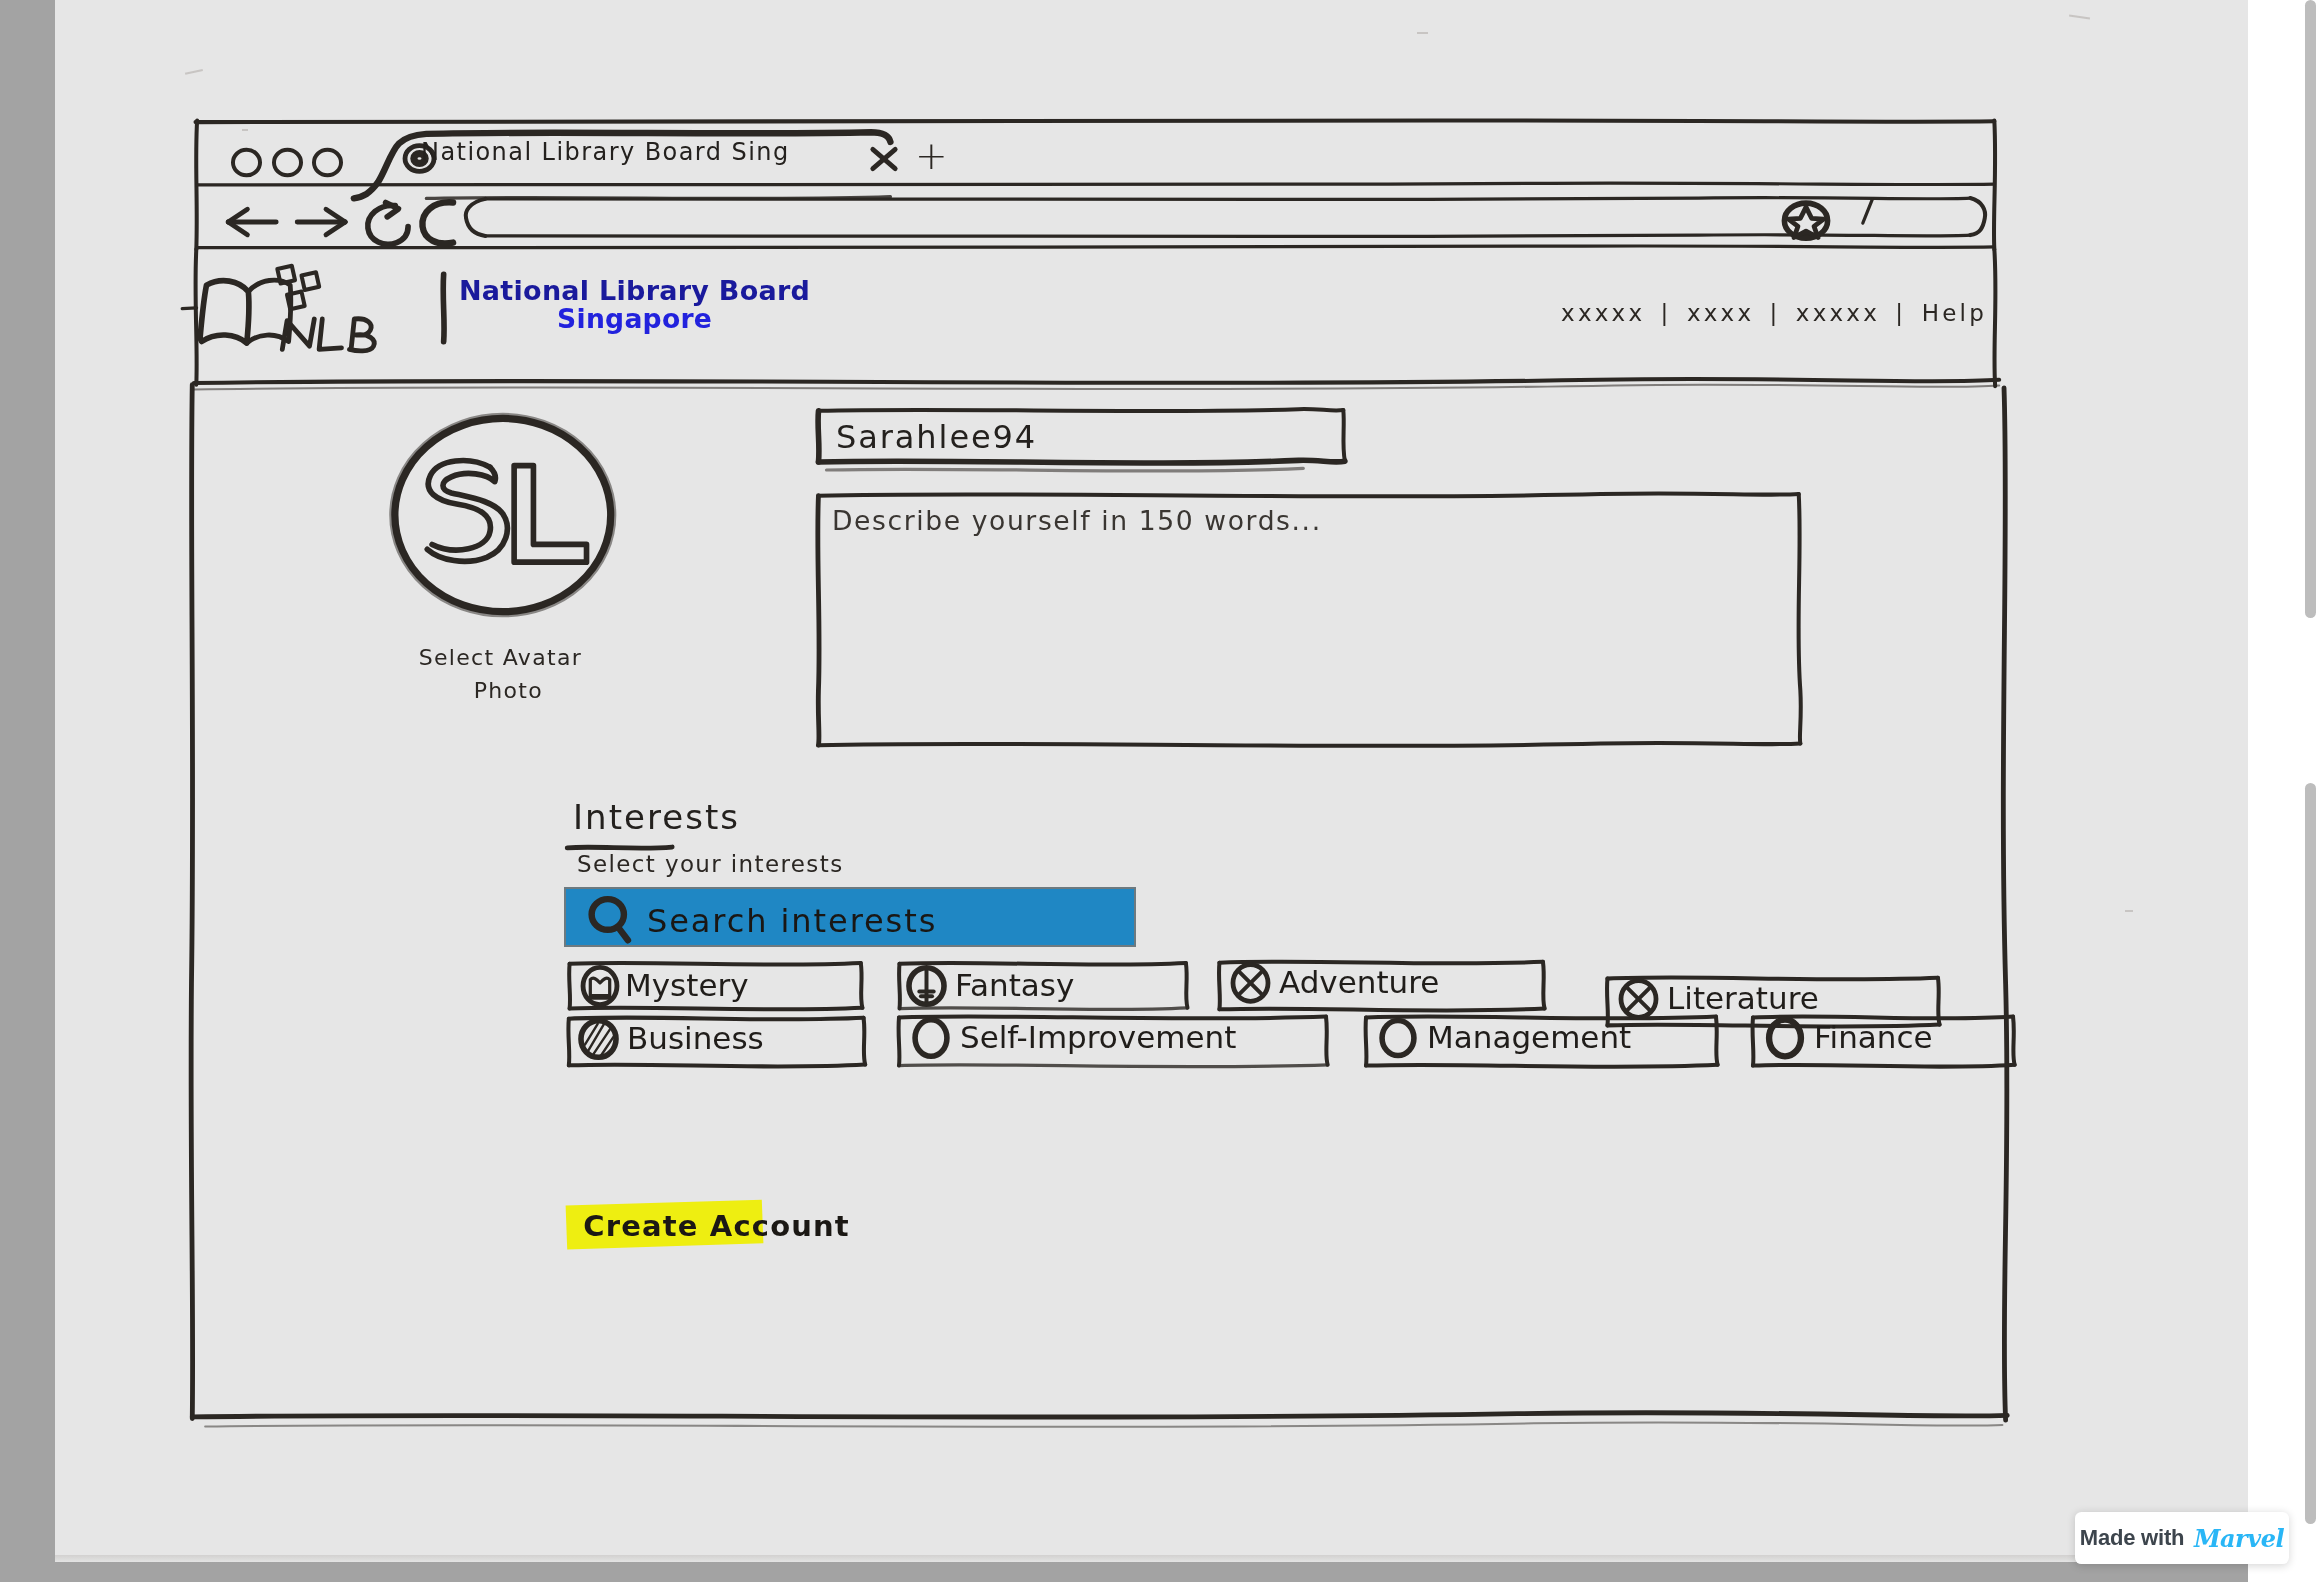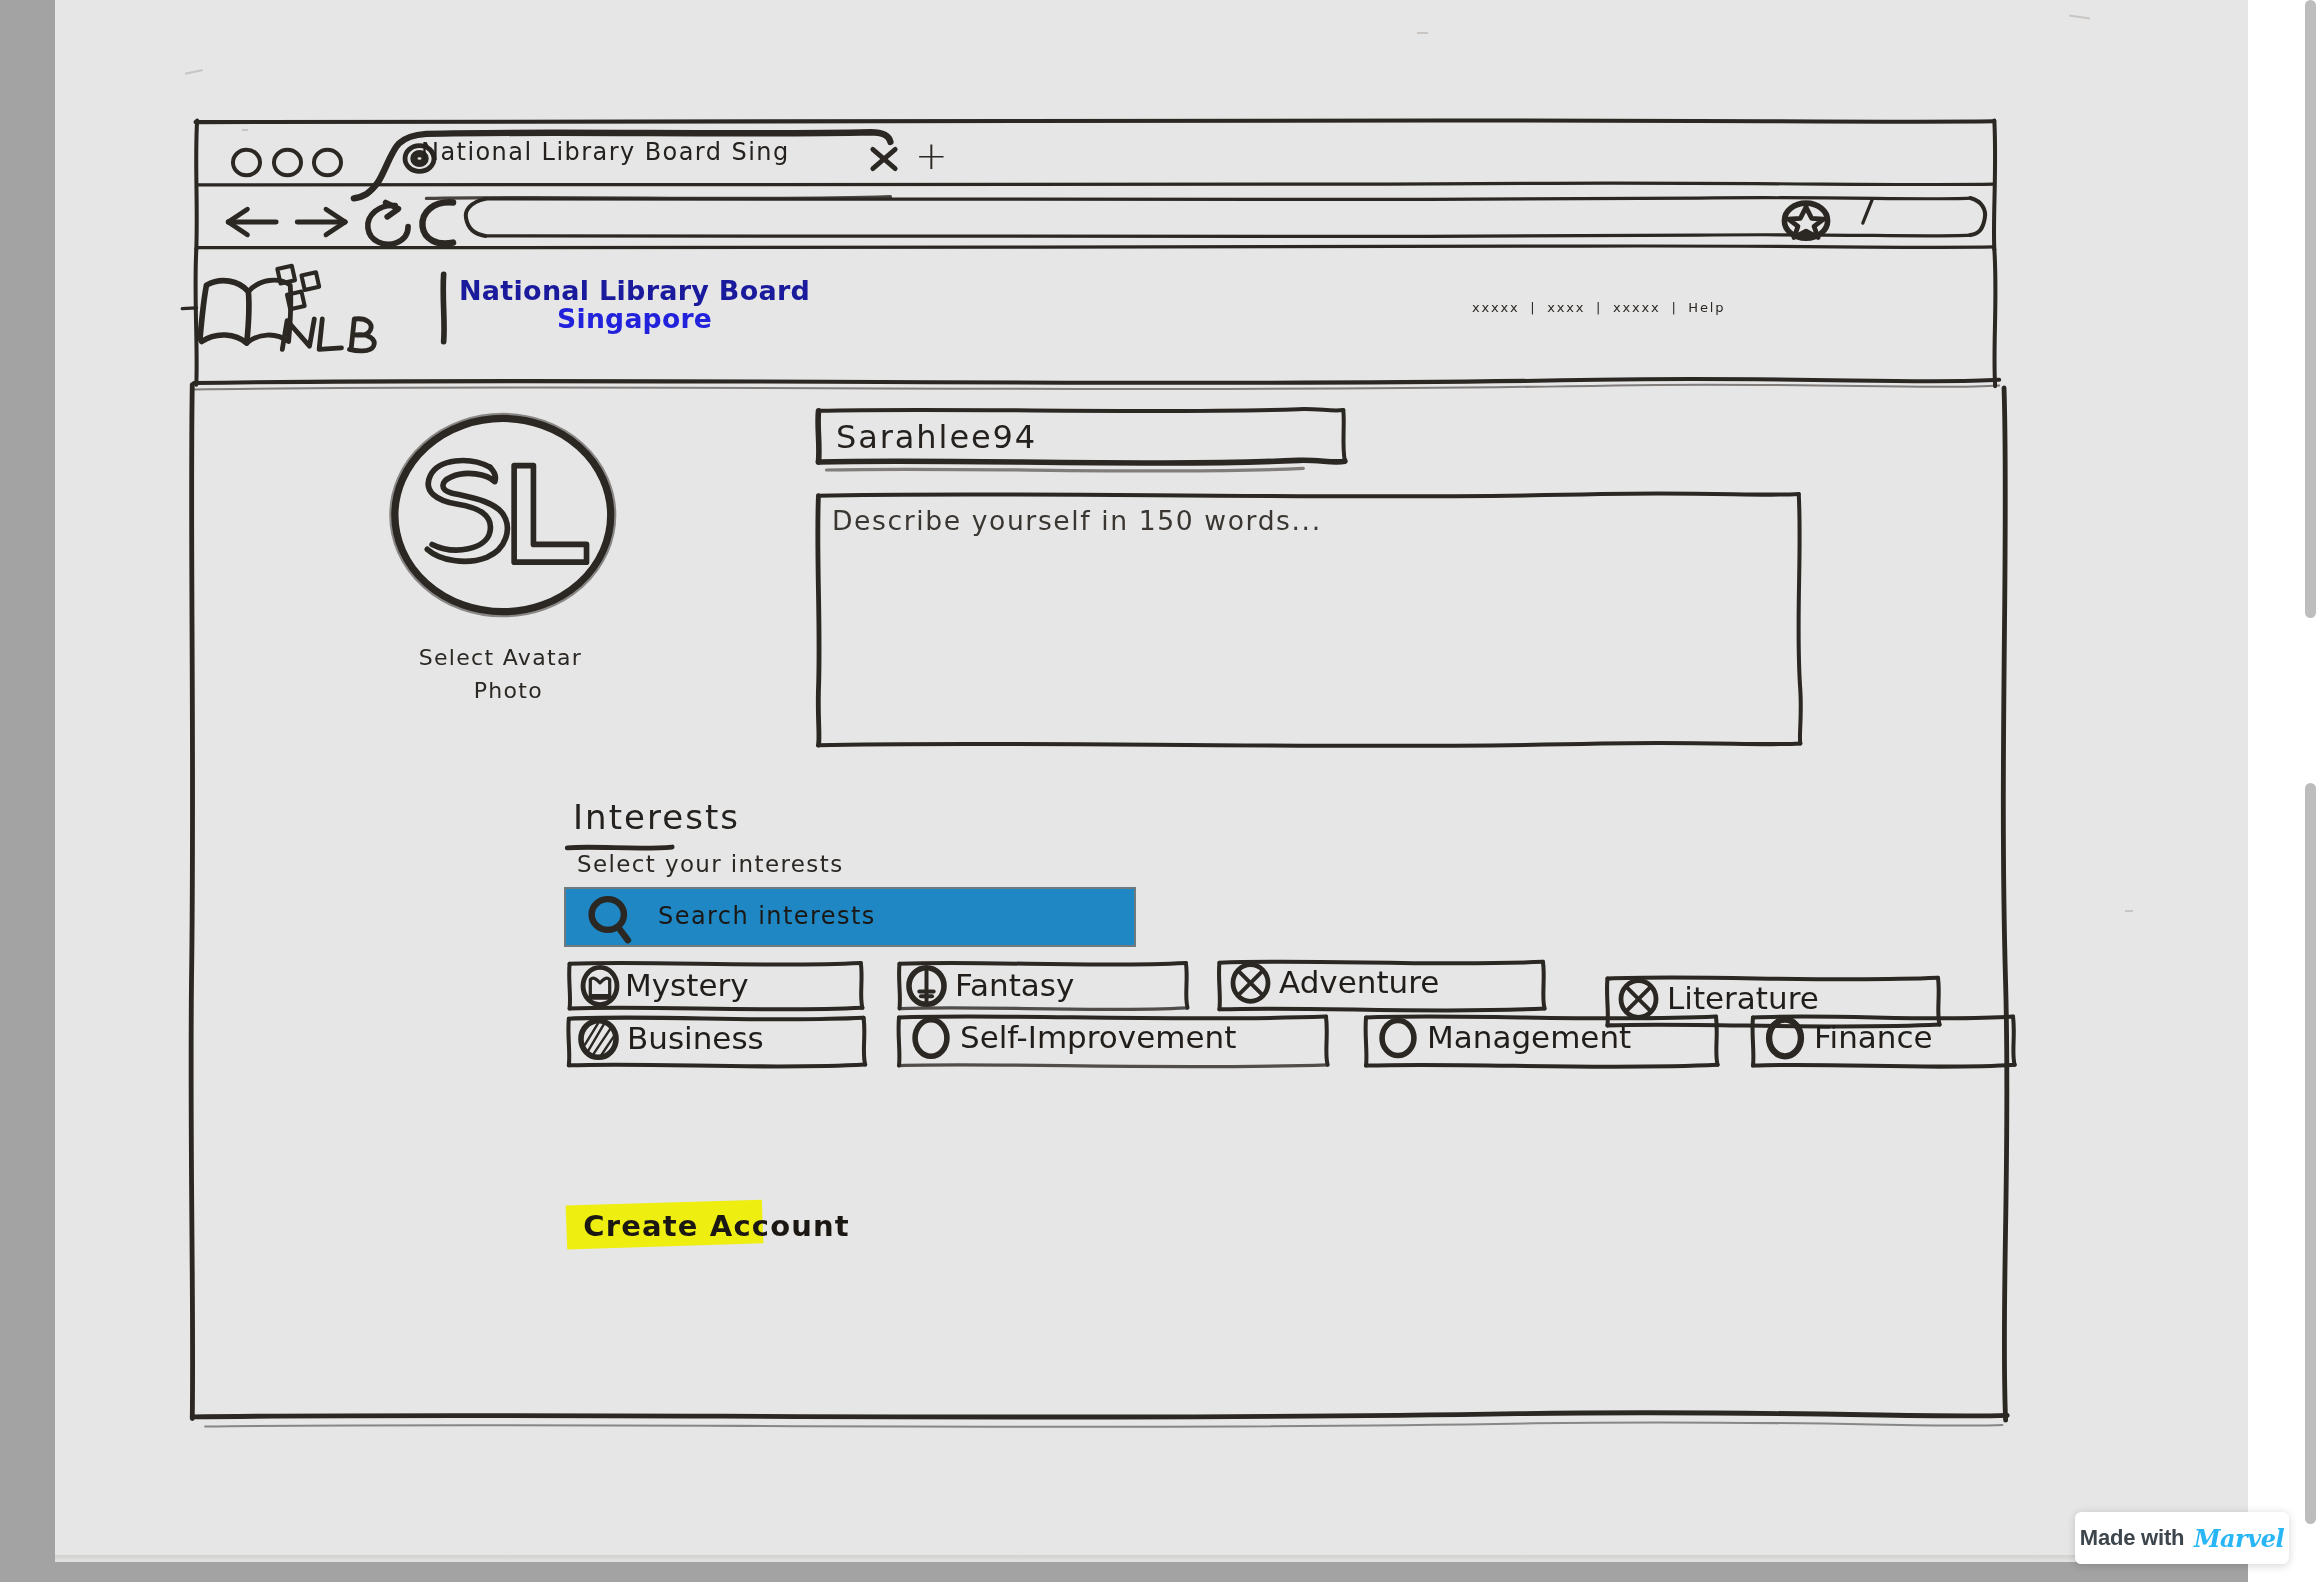--- a/index.html
+++ b/index.html
@@ -120,21 +120,22 @@
     letter-spacing: .01em;
     white-space: nowrap;
   }
   #brand-line-1 { font-size: 27px; }
   #brand-line-2 { font-size: 26.6px; color: #2222dd; }
 
   #header-nav {
     position: absolute;
     left: 1272px; top: 47px;
     width: 515px;
-    font-size: 13px;
+    text-align: right;
+    font-size: 23px;
     color: #2b2723;
     letter-spacing: .14em;
     white-space: nowrap;
   }
   #header-nav span { display: inline; }
   .nav-sep { padding: 0 4.8px; color: #2b2723; }
 
   
   #page-body {
     position: absolute;
@@ -192,23 +193,22 @@
   
   #search-bar {
     position: absolute;
     left: 364px; top: 501px;
     width: 572px; height: 60px;
     background: #1f87c4;
     border: 2.4px solid #6d7a80;
   }
   #search-label {
     left: 447px; top: 516px;
-    font-size: 24px;
+    font-size: 32px;
     color: #1a1714;
-    margin-left: 11px;
   }
   #search-icon-wrap { position: absolute; left: 386px; top: 509px; width: 50px; height: 47px; }
 
   
   .chip {
     position: absolute;
     height: 53px;
   }
   .chip-label {
     position: absolute;

